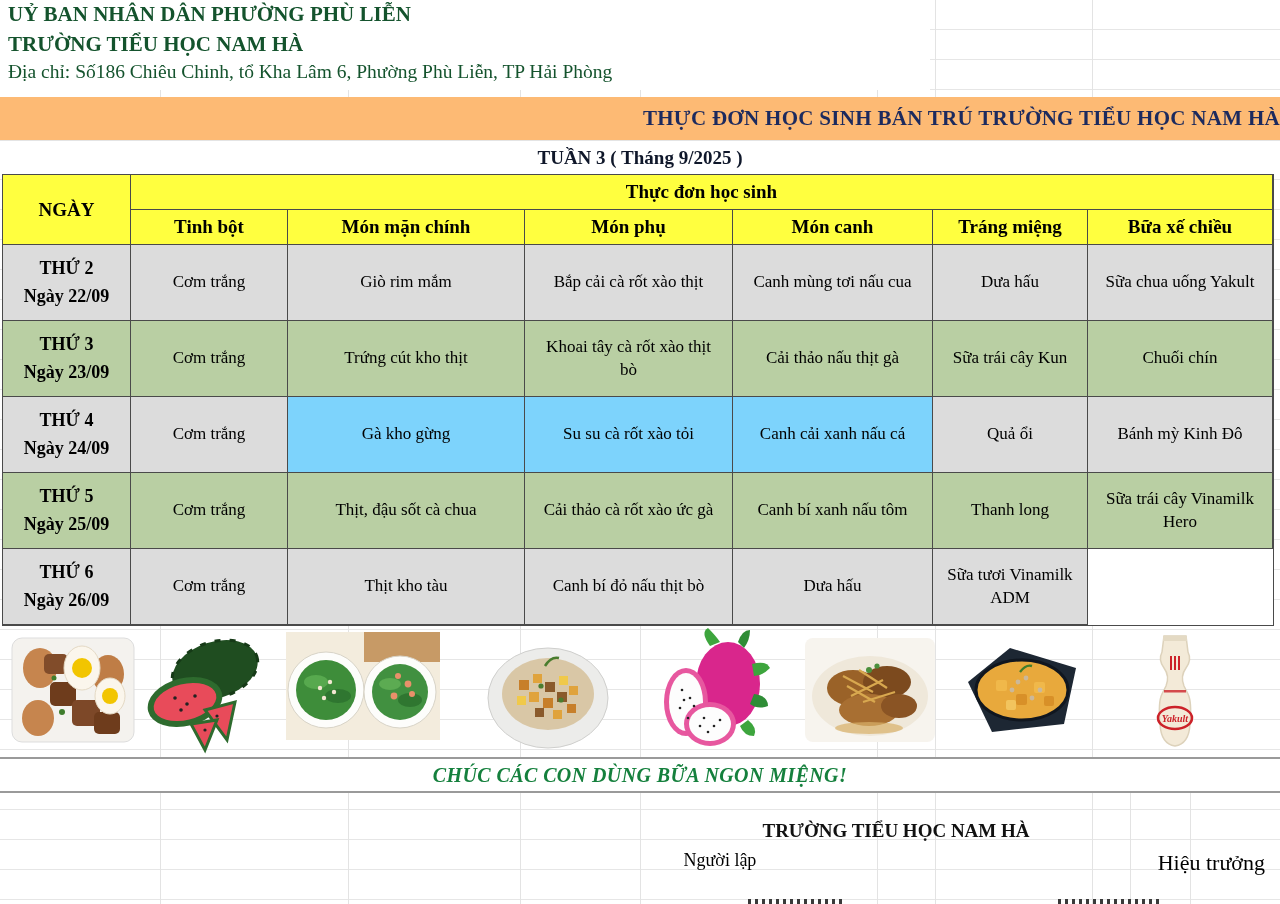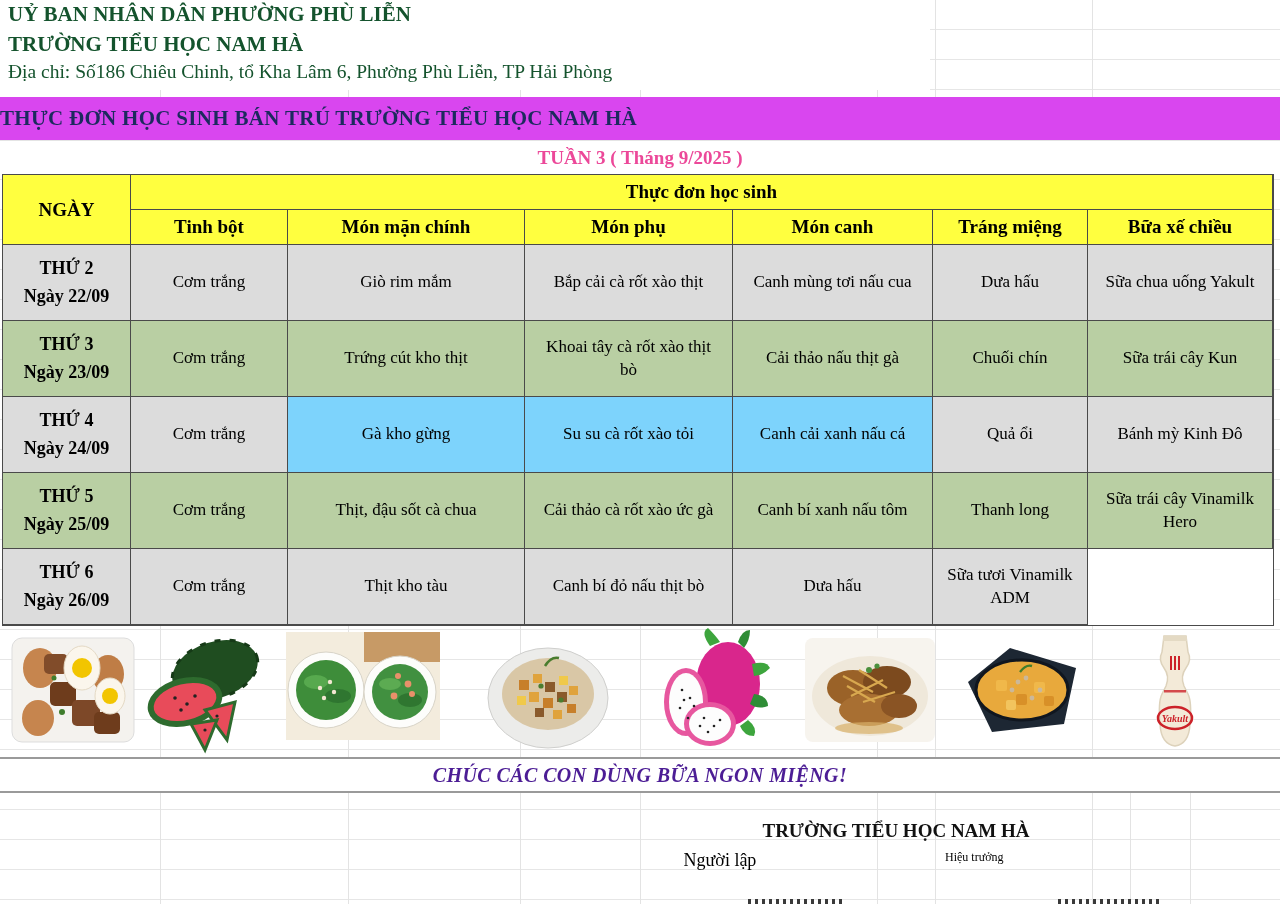--- a/index.html
+++ b/index.html
@@ -13,26 +13,26 @@
   .vl{position:absolute; top:0; bottom:0; width:1px; background:#e3e3e3;}
   .vl-short{position:absolute; top:792px; bottom:0; width:1px; background:#e3e3e3;}
 
   
   .org-block{position:absolute; left:0; top:0; width:930px; height:90px; background:#fff;}
   .org-line{position:absolute; left:8px; white-space:nowrap; color:#14532d; font-weight:bold; font-size:21px;}
   .org-line.l1{top:2px;}
   .org-line.l2{top:32px;}
   .org-line.l3{top:61px; font-weight:normal; font-size:19.5px;}
 
-  .title-band{position:absolute; left:0; top:97px; width:1280px; height:43px; background:#d946ef;
-    border-bottom:1px solid #e4e4e4; display:flex; align-items:center; justify-content:flex-start;}
+  .title-band{position:absolute; left:0; top:97px; width:1280px; height:43px; background:#fdba74;
+    border-bottom:1px solid #e4e4e4; display:flex; align-items:center; justify-content:flex-end;}
   .title-band .t{color:#1c2a5e; font-weight:bold; font-size:21px; letter-spacing:.3px;}
   .subtitle-band{position:absolute; left:0; top:141px; width:1280px; height:33px; background:#fff;
     display:flex; align-items:center; justify-content:center;}
-  .subtitle-band .t{color:#ec4899; font-weight:bold; font-size:19px;}
+  .subtitle-band .t{color:#0f172a; font-weight:bold; font-size:19px;}
 
   
   .menu-table{
     position:absolute; left:2px; top:174px;
     display:grid;
     grid-template-columns:128px 157px 237px 208px 200px 155px 185px;
     grid-template-rows:35px 35px repeat(5,76px);
     border:1px solid #4a4a4a; background:#fff;
   }
   .cell{border-right:1px solid #4a4a4a; border-bottom:1px solid #4a4a4a;
@@ -48,27 +48,27 @@
   .day-cell{font-weight:bold; font-size:18px; line-height:1.55;}
 
   
   .food{position:absolute;}
   .food svg{display:block;}
 
   
   .wish-band{position:absolute; left:0; top:757px; width:1280px; height:32px; background:#fff;
     border-top:2px solid #9a9a9a; border-bottom:2px solid #9a9a9a;
     display:flex; align-items:center; justify-content:center;}
-  .wish-band .t{color:#4c1d95; font-weight:bold; font-style:italic; font-size:20px; letter-spacing:.4px;}
+  .wish-band .t{color:#15803d; font-weight:bold; font-style:italic; font-size:20px; letter-spacing:.4px;}
 
   
   .school-sign{position:absolute; left:640px; top:820px; width:512px; text-align:center;
     font-weight:bold; font-size:19px; color:#111;}
   .sign-left{position:absolute; left:560px; top:850px; width:320px; text-align:center; font-size:18px;}
-  .sign-right{position:absolute; left:945px; top:850px; width:320px; text-align:left; font-size:12px;}
+  .sign-right{position:absolute; left:945px; top:850px; width:320px; text-align:right; font-size:22px;}
   .cutoff{position:absolute; top:899px; height:5px; overflow:hidden;
     background:repeating-linear-gradient(90deg,#3a3a3a 0 3px, transparent 3px 7px);}
   .cutoff.left{left:748px; width:95px;}
   .cutoff.right{left:1058px; width:105px;}
 </style>
 </head>
 <body>
 
 <div class="page">
 
@@ -119,22 +119,22 @@
     <div class="cell bg-gray">Sữa chua uống Yakult</div>
 
     <div class="cell day-cell bg-green">
       <div>THỨ 3</div>
       <div>Ngày 23/09</div>
     </div>
     <div class="cell bg-green">Cơm trắng</div>
     <div class="cell bg-green">Trứng cút kho thịt</div>
     <div class="cell bg-green">Khoai tây cà rốt xào thịt bò</div>
     <div class="cell bg-green">Cải thảo nấu thịt gà</div>
+    <div class="cell bg-green">Sữa trái cây Kun</div>
     <div class="cell bg-green">Chuối chín</div>
-    <div class="cell bg-green">Sữa trái cây Kun</div>
 
     <div class="cell day-cell bg-gray">
       <div>THỨ 4</div>
       <div>Ngày 24/09</div>
     </div>
     <div class="cell bg-gray">Cơm trắng</div>
     <div class="cell bg-white">Gà kho gừng</div>
     <div class="cell bg-white">Su su cà rốt xào tỏi</div>
     <div class="cell bg-white">Canh cải xanh nấu cá</div>
     <div class="cell bg-gray">Quả ổi</div>

